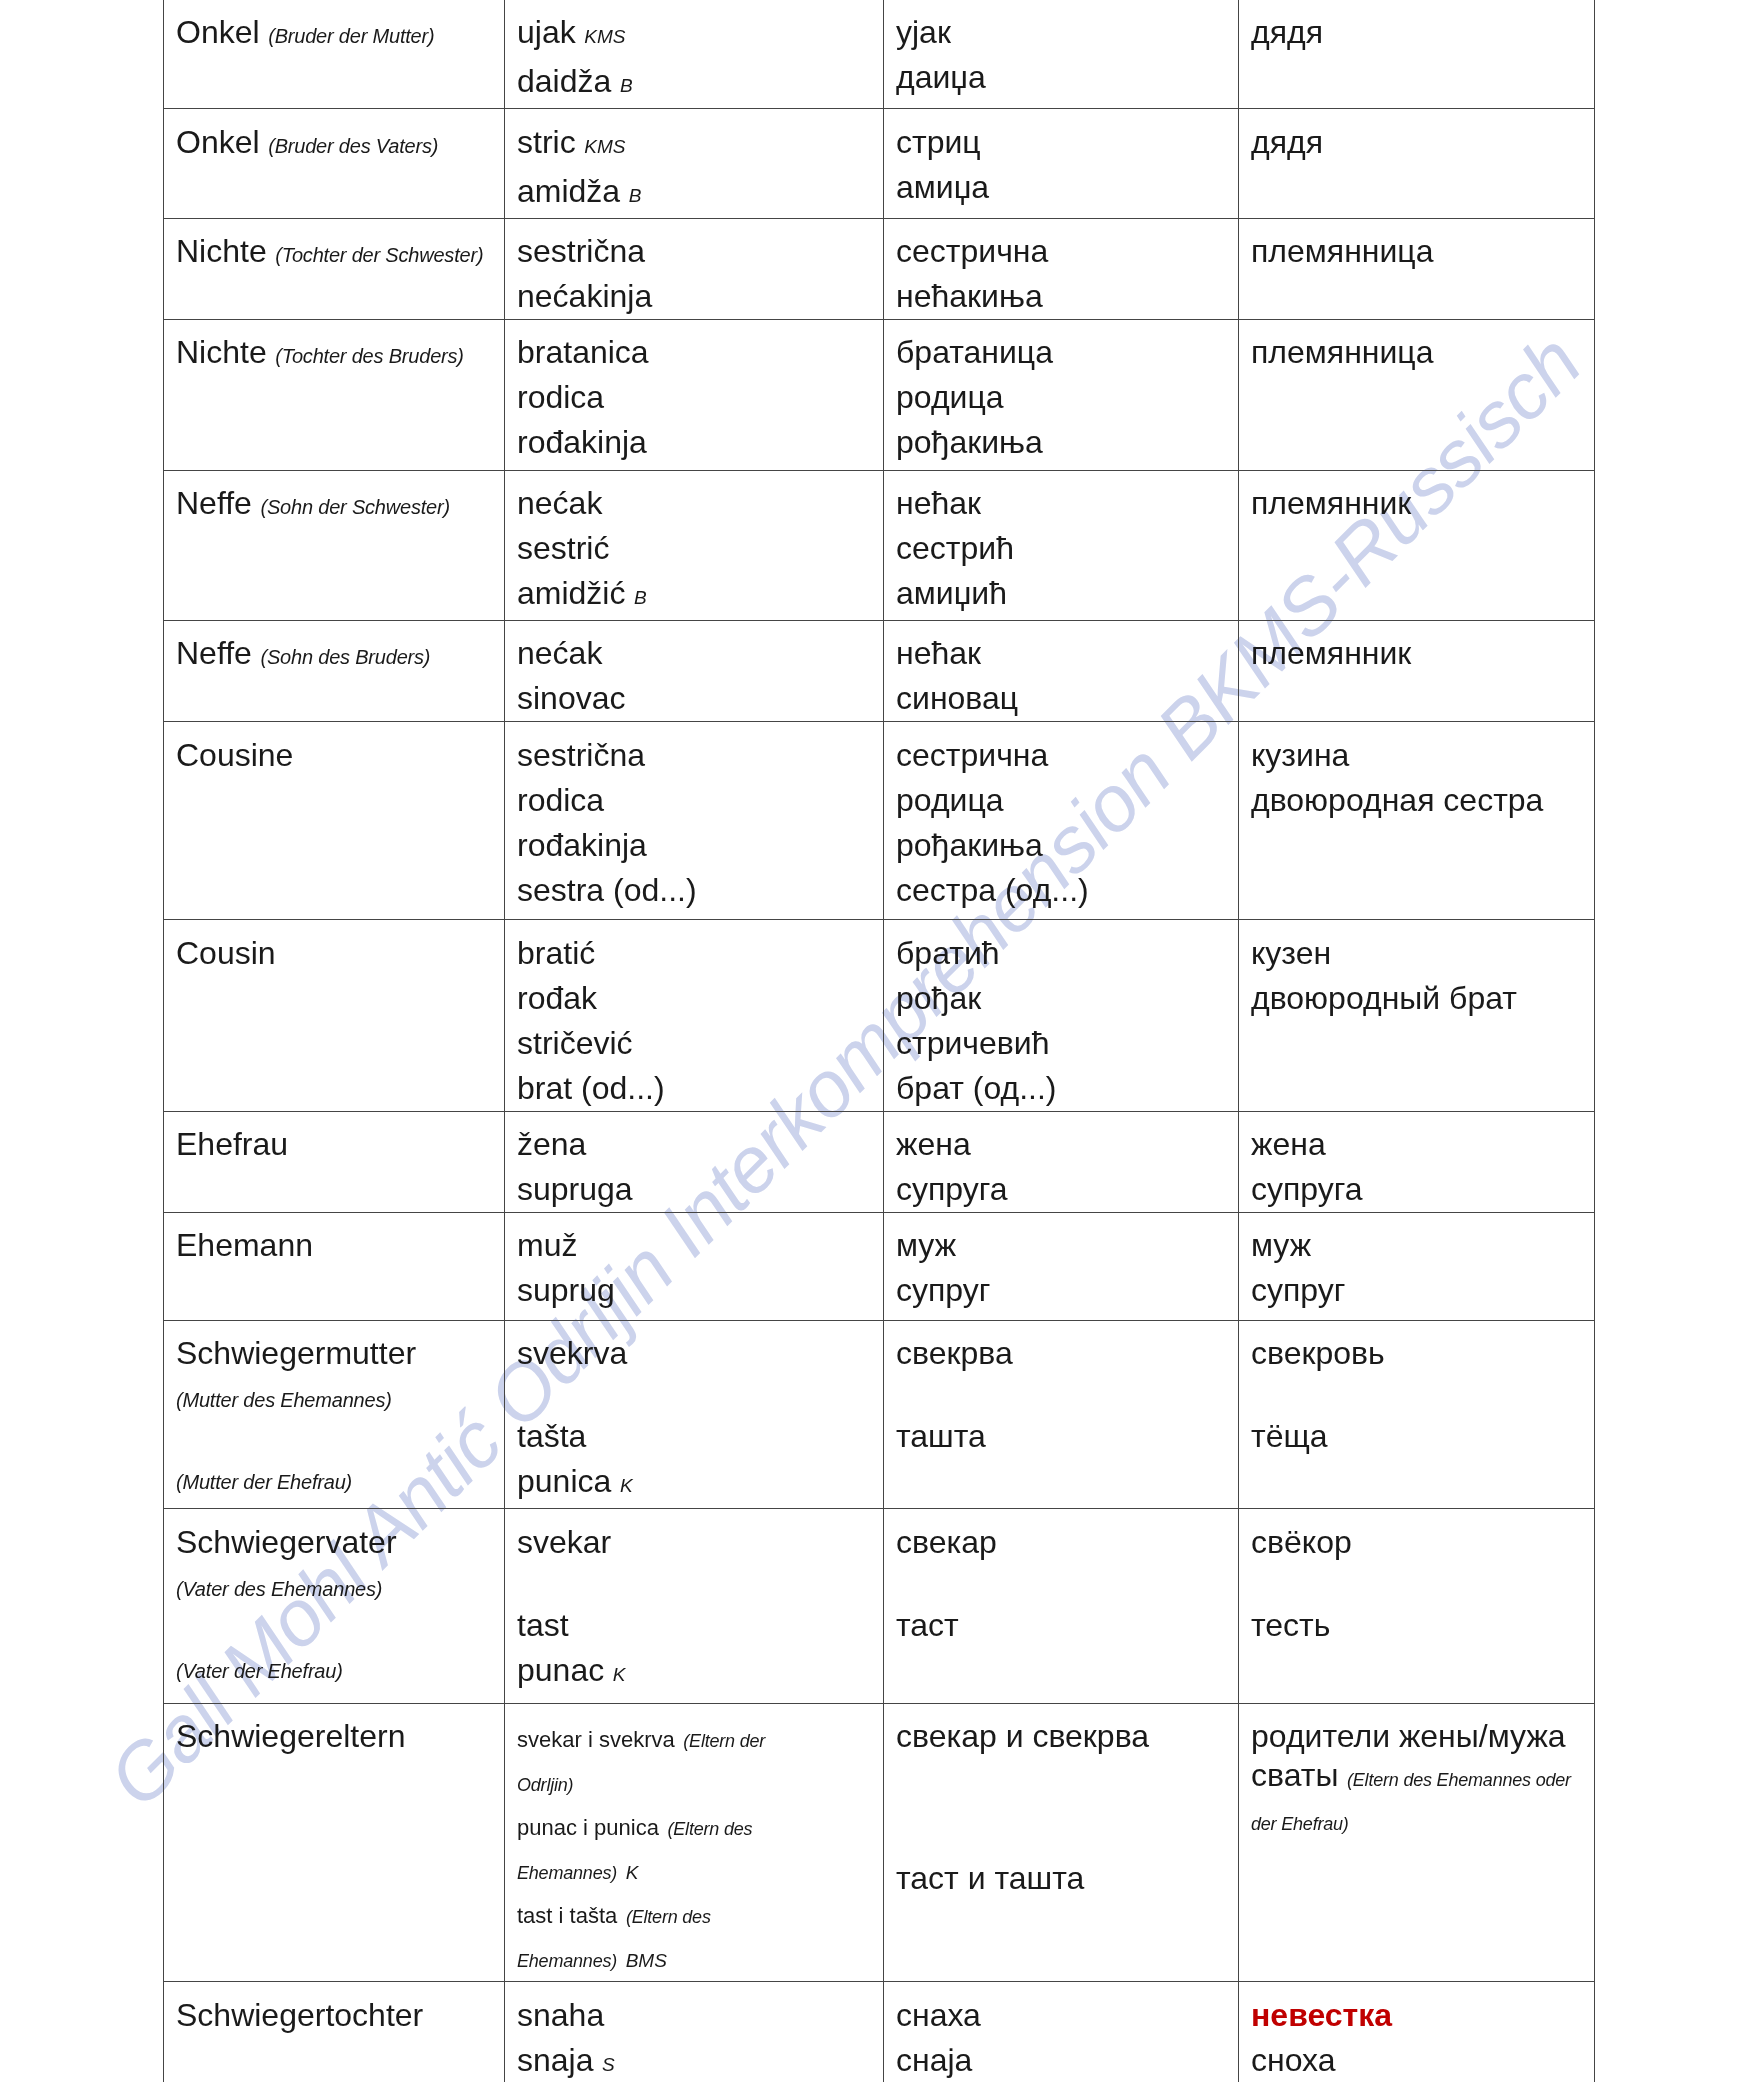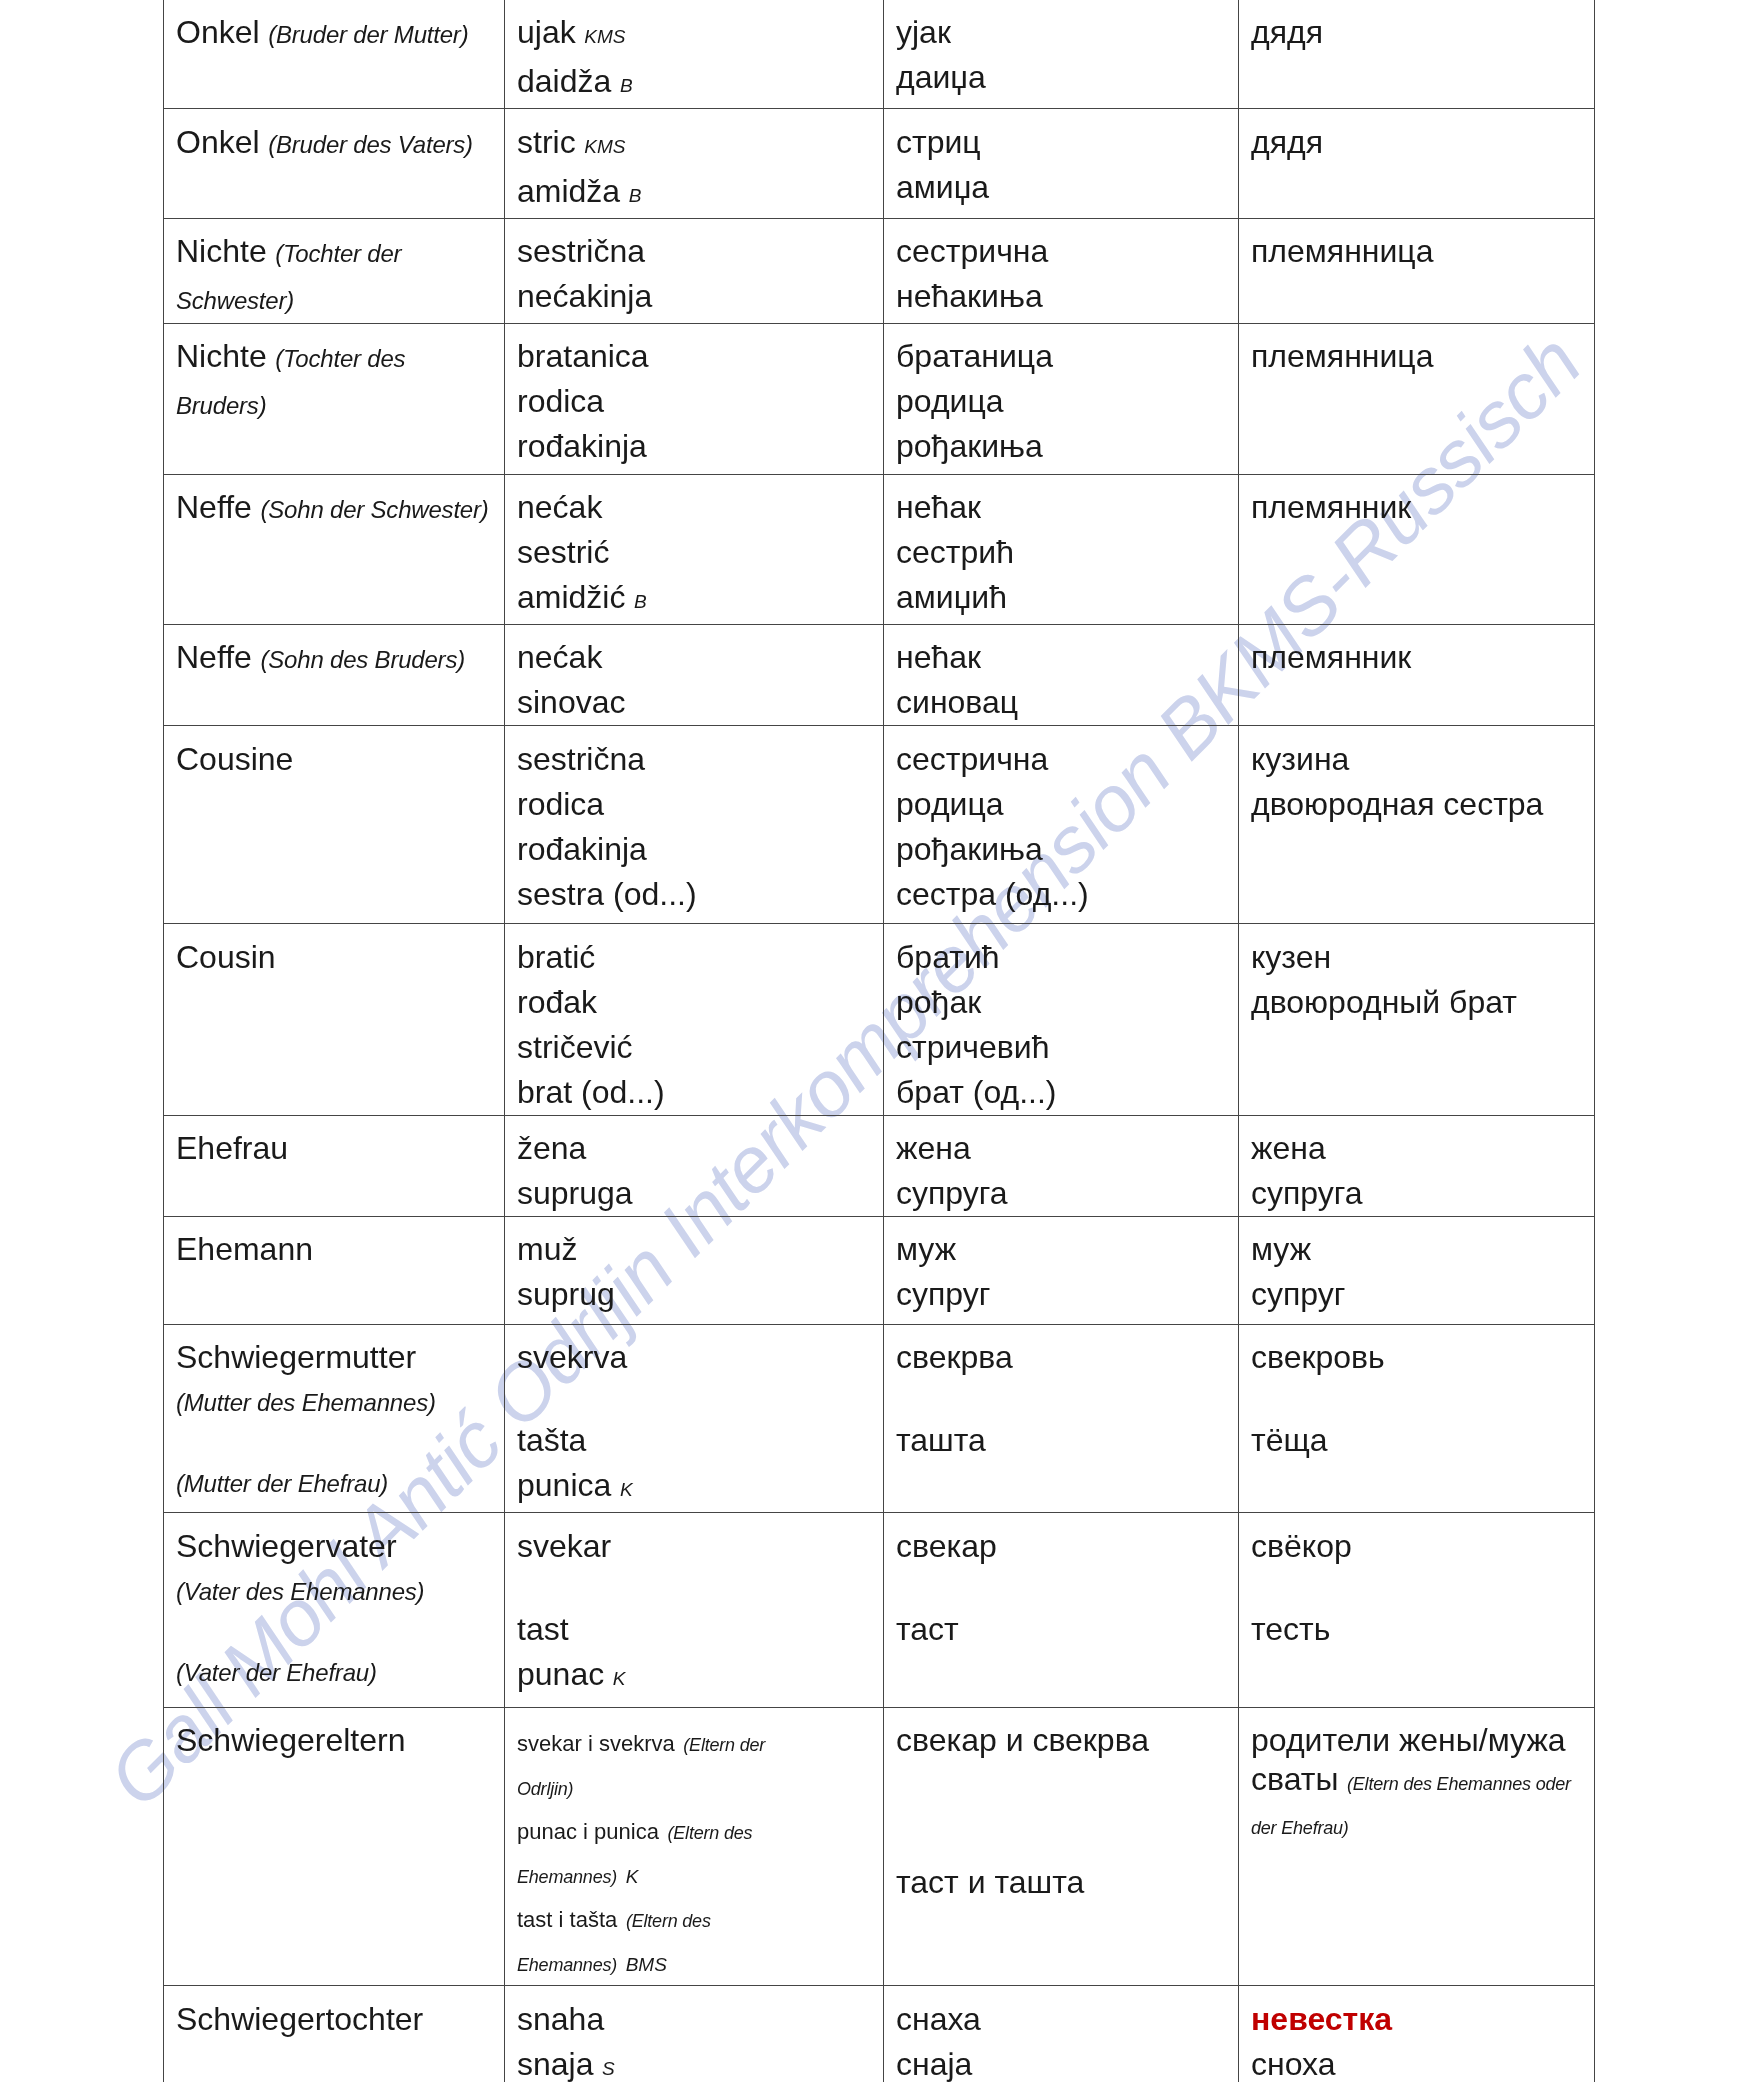--- a/index.html
+++ b/index.html
@@ -44,21 +44,21 @@
     vertical-align: top;
     padding: 10.3px 10.3px 0 12px;
     overflow: hidden;
     box-sizing: border-box;
     font-size: 32px;
   }
   table.vocab tr:first-child td { border-top: none; }
   .line { line-height: 45px; }
   .line.note-only { line-height: 40px; }
   .t { }
-  .nt { font-style: italic; font-size: 24px; letter-spacing: -0.2px; }
+  .nt { font-style: italic; font-size: 20px; letter-spacing: -0.2px; }
   .mk { font-style: italic; font-size: 19px; }
   .t + .nt, .t + .mk, .nt + .mk { margin-left: 8.6px; }
   .red { color: var(--red, #c00000); font-weight: bold; }
   .gap-sm { height: 38px; }
   .gap-lg { height: 103px; }
   tr.r13 td { padding-top: 13px; }
   tr.r13 .line { line-height: 39px; }
   tr.r13 td:nth-child(2) .t { font-size: 22px; }
   tr.r13 .nt { font-size: 18px; }
 </style>

